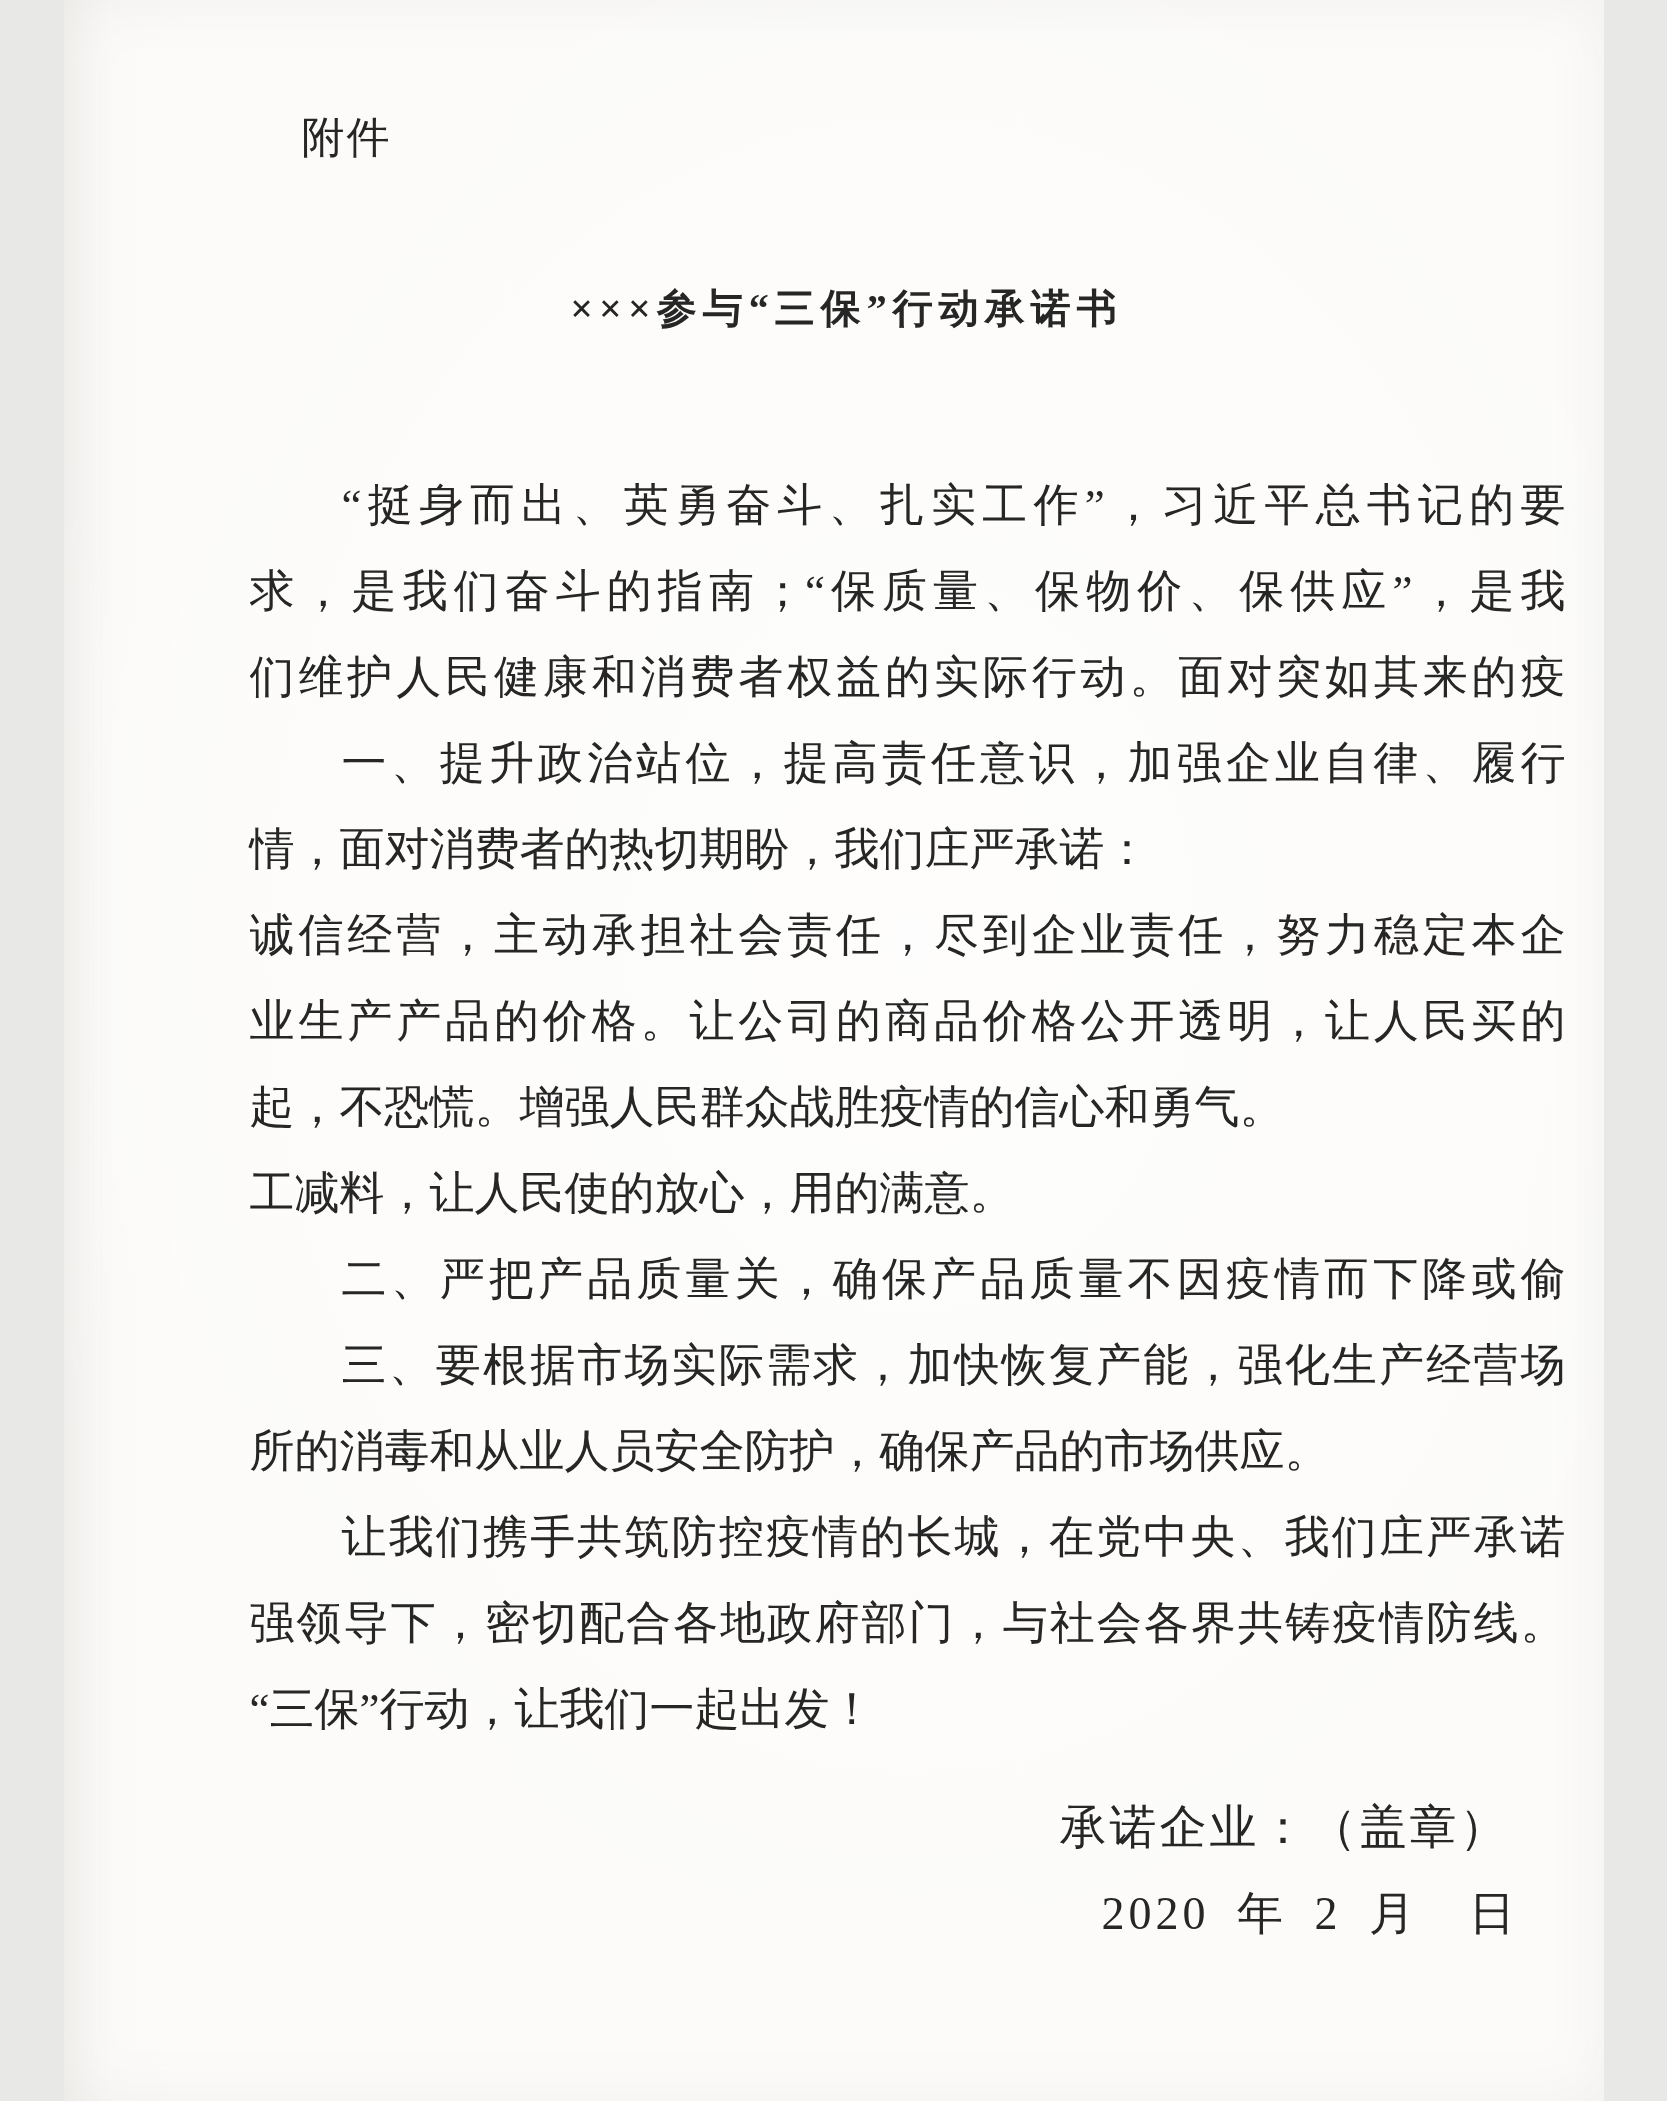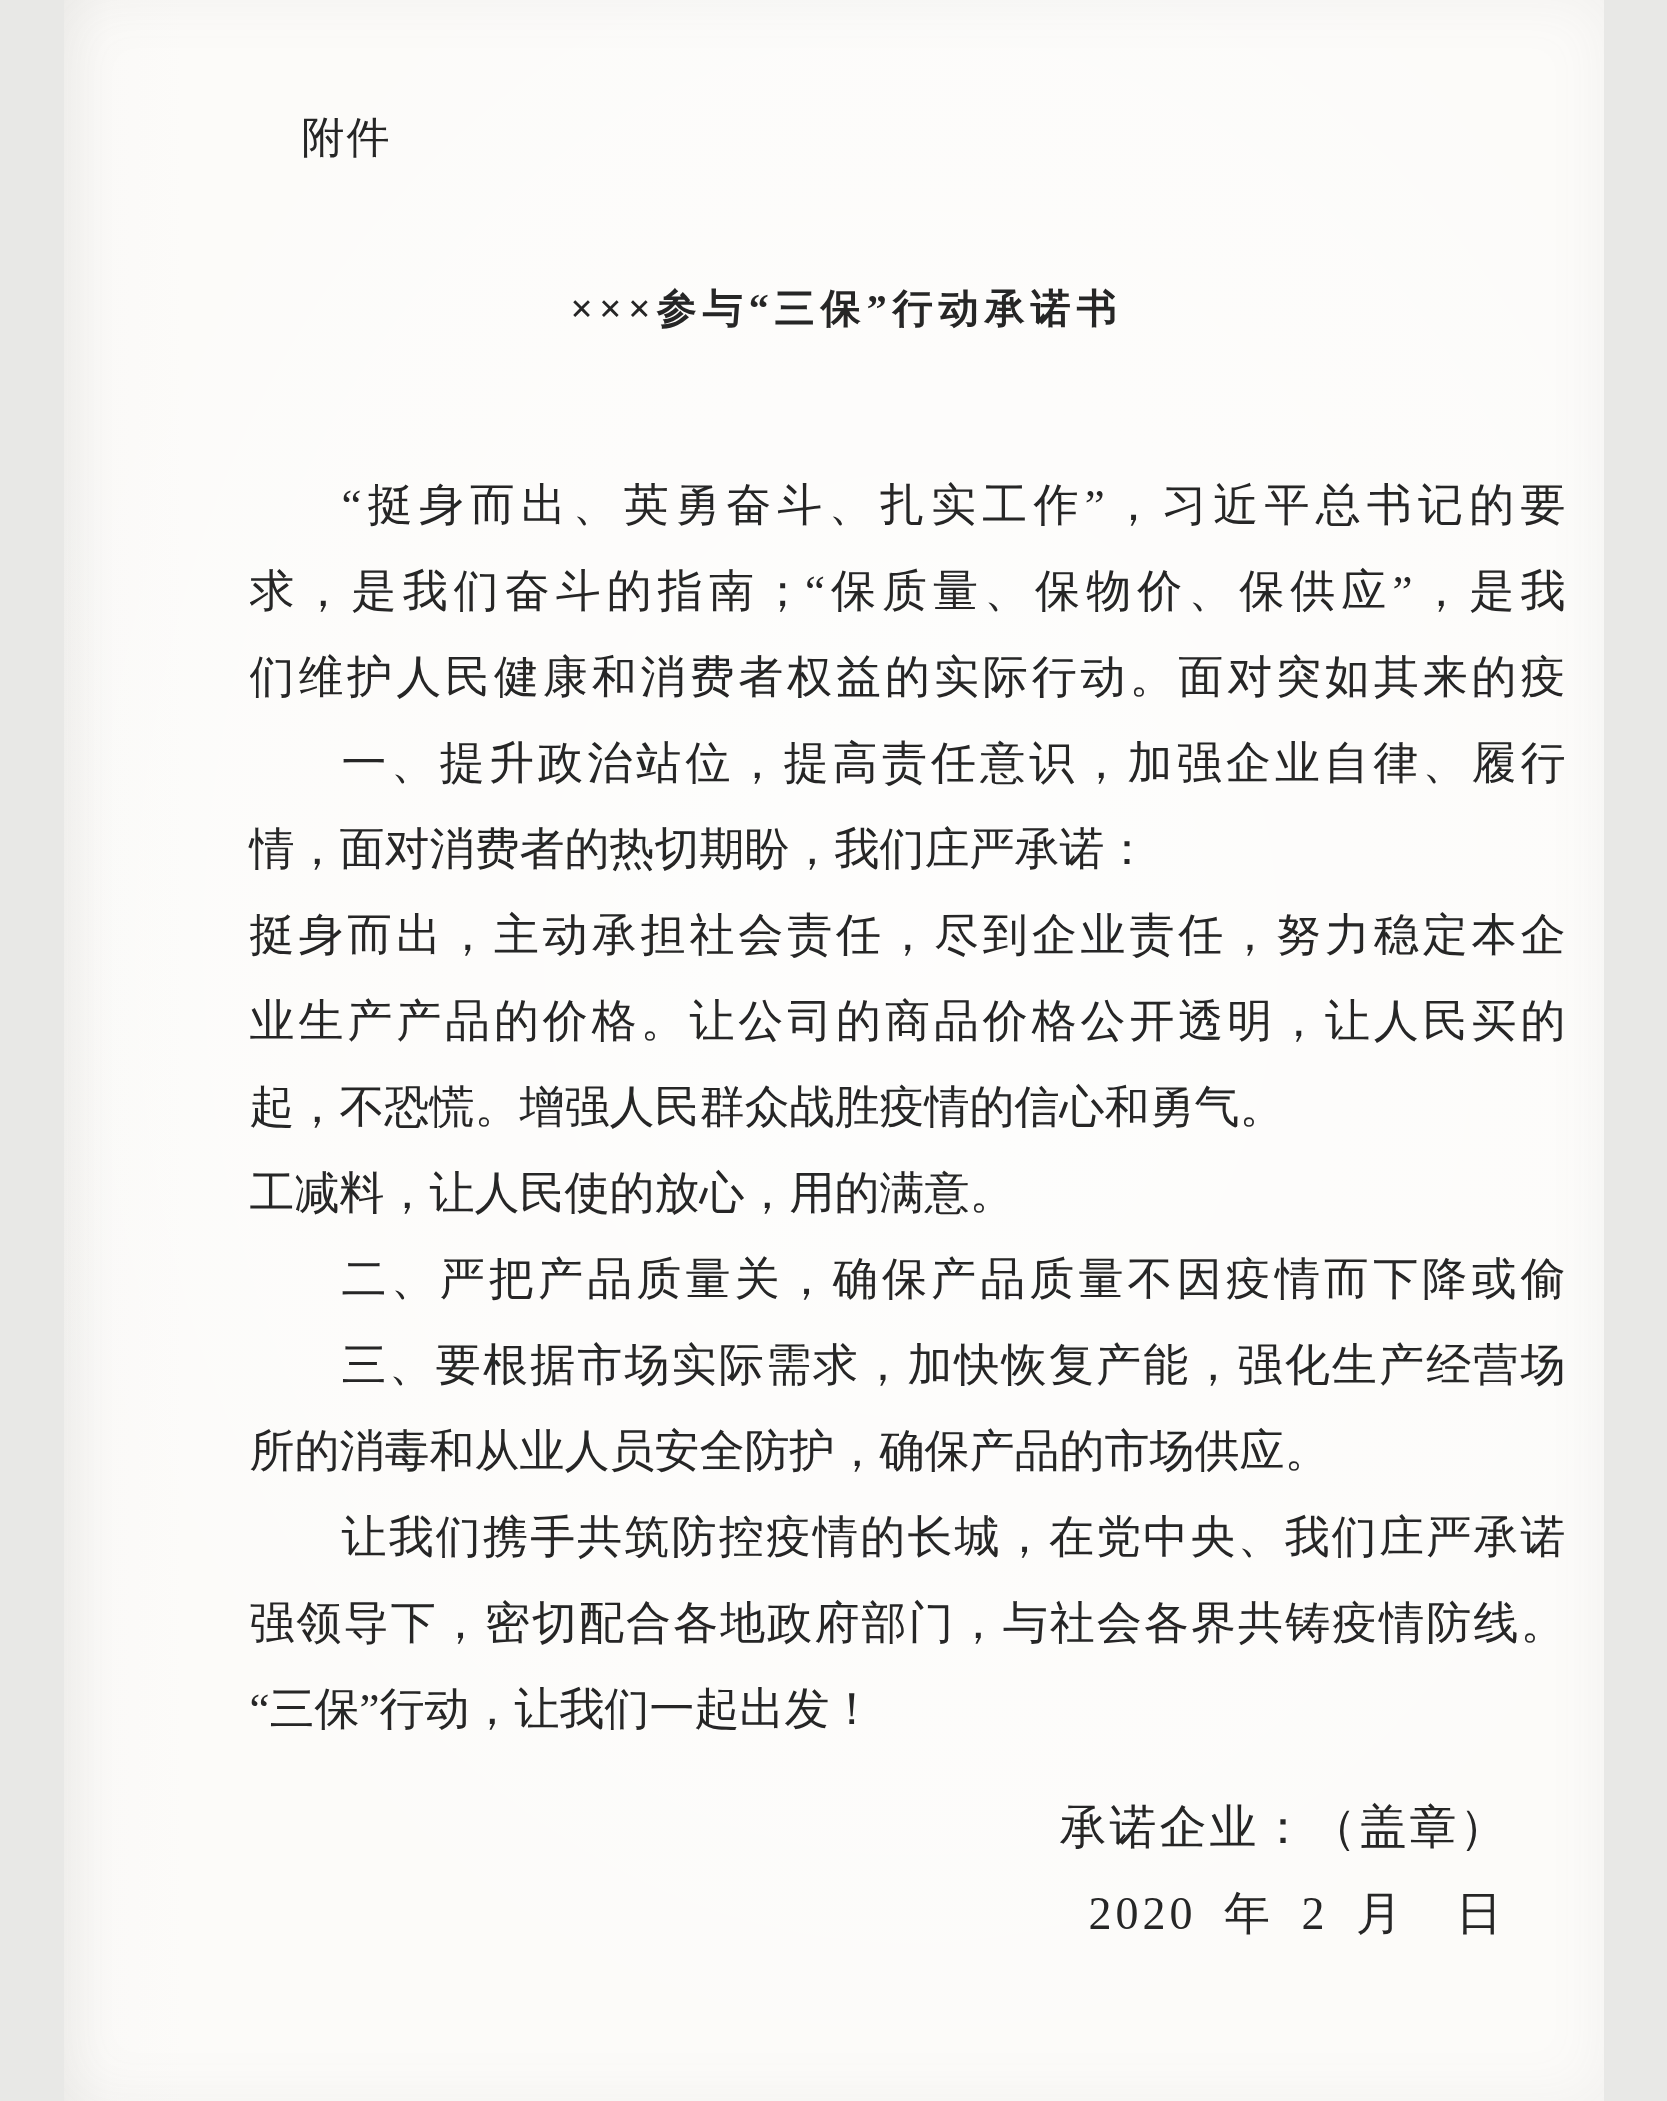--- a/index.html
+++ b/index.html
@@ -74,21 +74,21 @@
     top: 1796px;
   }
   .signature-company {
     font-size: 47px;
     line-height: 62px;
     letter-spacing: 3px;
     white-space: nowrap;
   }
   .signature-date {
     margin-top: 26px;
-    margin-left: 29px;
+    margin-left: 42px;
     font-size: 46px;
     line-height: 60px;
     letter-spacing: 4px;
     word-spacing: 12px;
     white-space: nowrap;
   }
 </style>
 </head>
 <body>
 
@@ -99,21 +99,21 @@
   <div class="doc-title-wrap">
     <span class="doc-title">×××参与“三保”行动承诺书</span>
   </div>
 
   <div class="doc-body">
     <div class="line fill indent">“挺身而出、英勇奋斗、扎实工作”，习近平总书记的要</div>
     <div class="line fill">求，是我们奋斗的指南；“保质量、保物价、保供应”，是我</div>
     <div class="line fill">们维护人民健康和消费者权益的实际行动。面对突如其来的疫</div>
     <div class="line fill indent">一、提升政治站位，提高责任意识，加强企业自律、履行</div>
     <div class="line">情，面对消费者的热切期盼，我们庄严承诺：</div>
-    <div class="line fill">挺身而出，主动承担社会责任，尽到企业责任，努力稳定本企</div>
+    <div class="line fill">诚信经营，主动承担社会责任，尽到企业责任，努力稳定本企</div>
     <div class="line fill">业生产产品的价格。让公司的商品价格公开透明，让人民买的</div>
     <div class="line">起，不恐慌。增强人民群众战胜疫情的信心和勇气。</div>
     <div class="line">工减料，让人民使的放心，用的满意。</div>
     <div class="line fill indent">二、严把产品质量关，确保产品质量不因疫情而下降或偷</div>
     <div class="line fill indent">三、要根据市场实际需求，加快恢复产能，强化生产经营场</div>
     <div class="line">所的消毒和从业人员安全防护，确保产品的市场供应。</div>
     <div class="line fill indent">让我们携手共筑防控疫情的长城，在党中央、我们庄严承诺</div>
     <div class="line fill">强领导下，密切配合各地政府部门，与社会各界共铸疫情防线。</div>
     <div class="line">“三保”行动，让我们一起出发！</div>
   </div>

